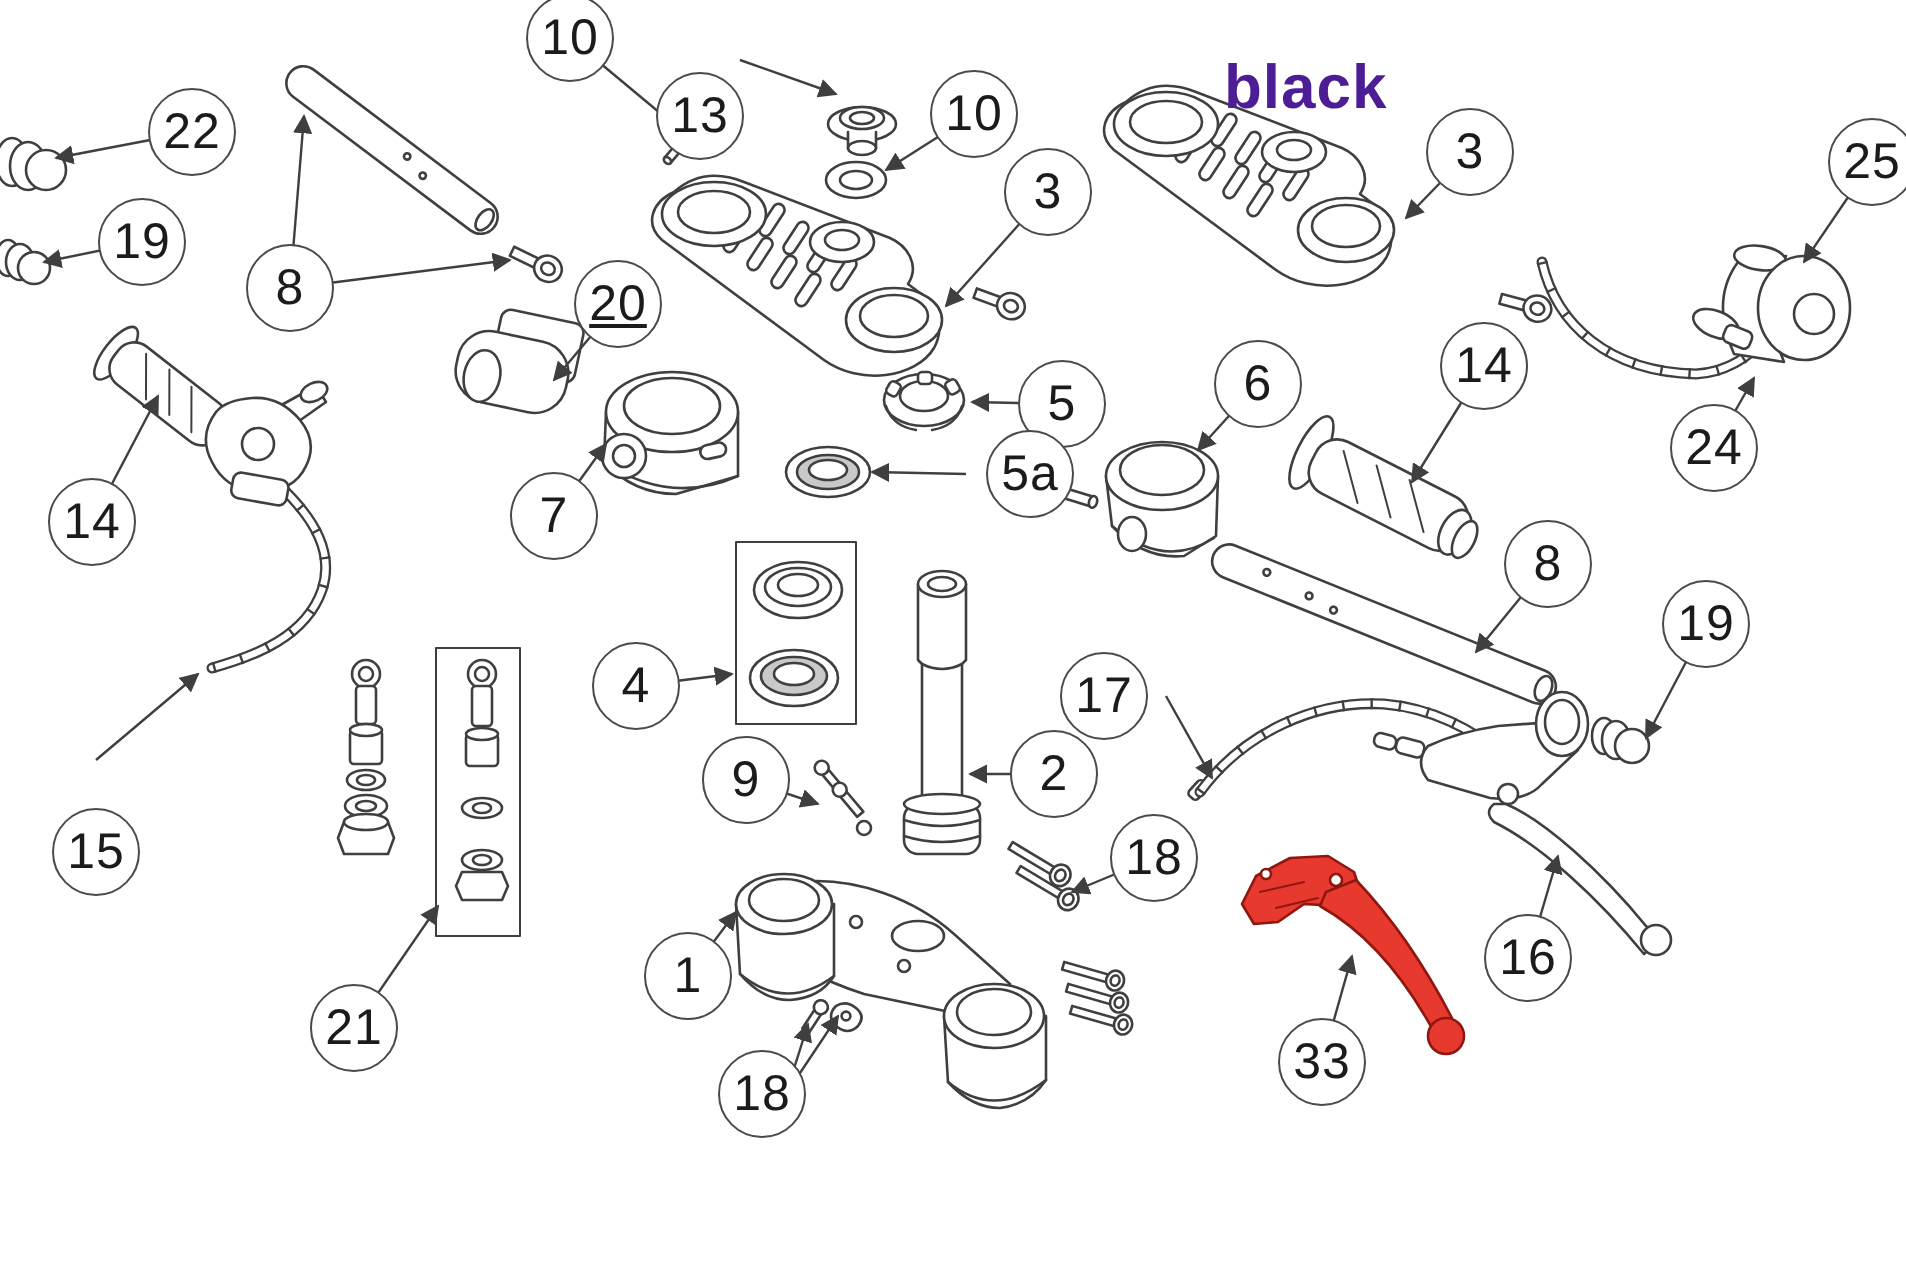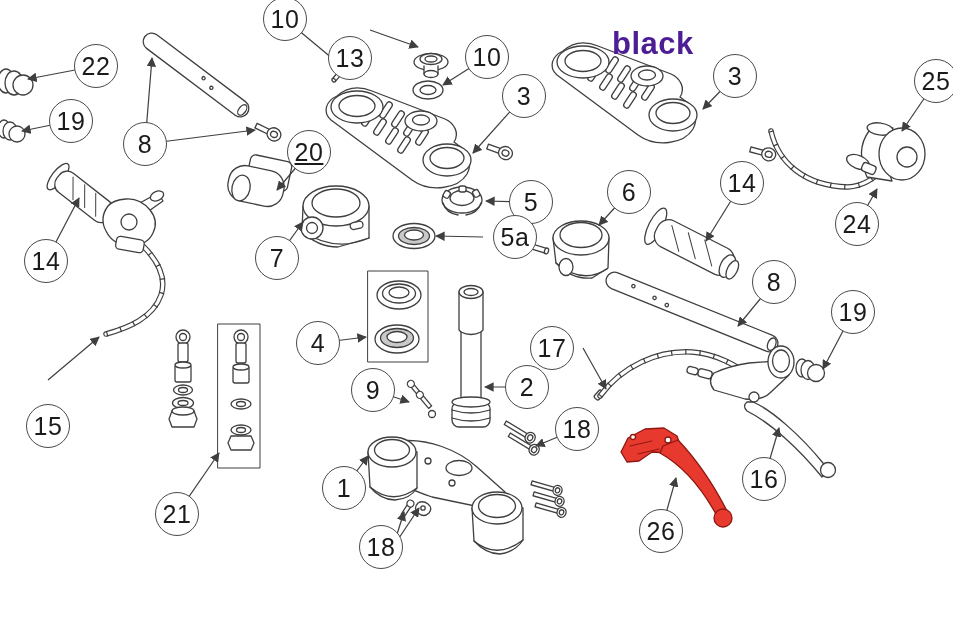--- a/index.html
+++ b/index.html
@@ -417,16 +417,16 @@
       <div class="callout" style="left: 351px; top: 368px;">9</div>
       <div class="callout" style="left: 505px; top: 365px;">2</div>
       <div class="callout" style="left: 530px; top: 326px;">17</div>
       <div class="callout" style="left: 752px; top: 260px;">8</div>
       <div class="callout" style="left: 831px; top: 290px;">19</div>
       <div class="callout" style="left: 555px; top: 407px;">18</div>
       <div class="callout" style="left: 742px; top: 457px;">16</div>
       <div class="callout" style="left: 155px; top: 492px;">21</div>
       <div class="callout" style="left: 322px; top: 466px;">1</div>
       <div class="callout" style="left: 359px; top: 525px; text-align: center;">18</div>
-      <div class="callout" style="left: 639px; top: 509px;">26</div>
+      <div class="callout" style="left: 639px; top: 509px;">33</div>
     </div>
 
 </div>
 
 </body></html>

